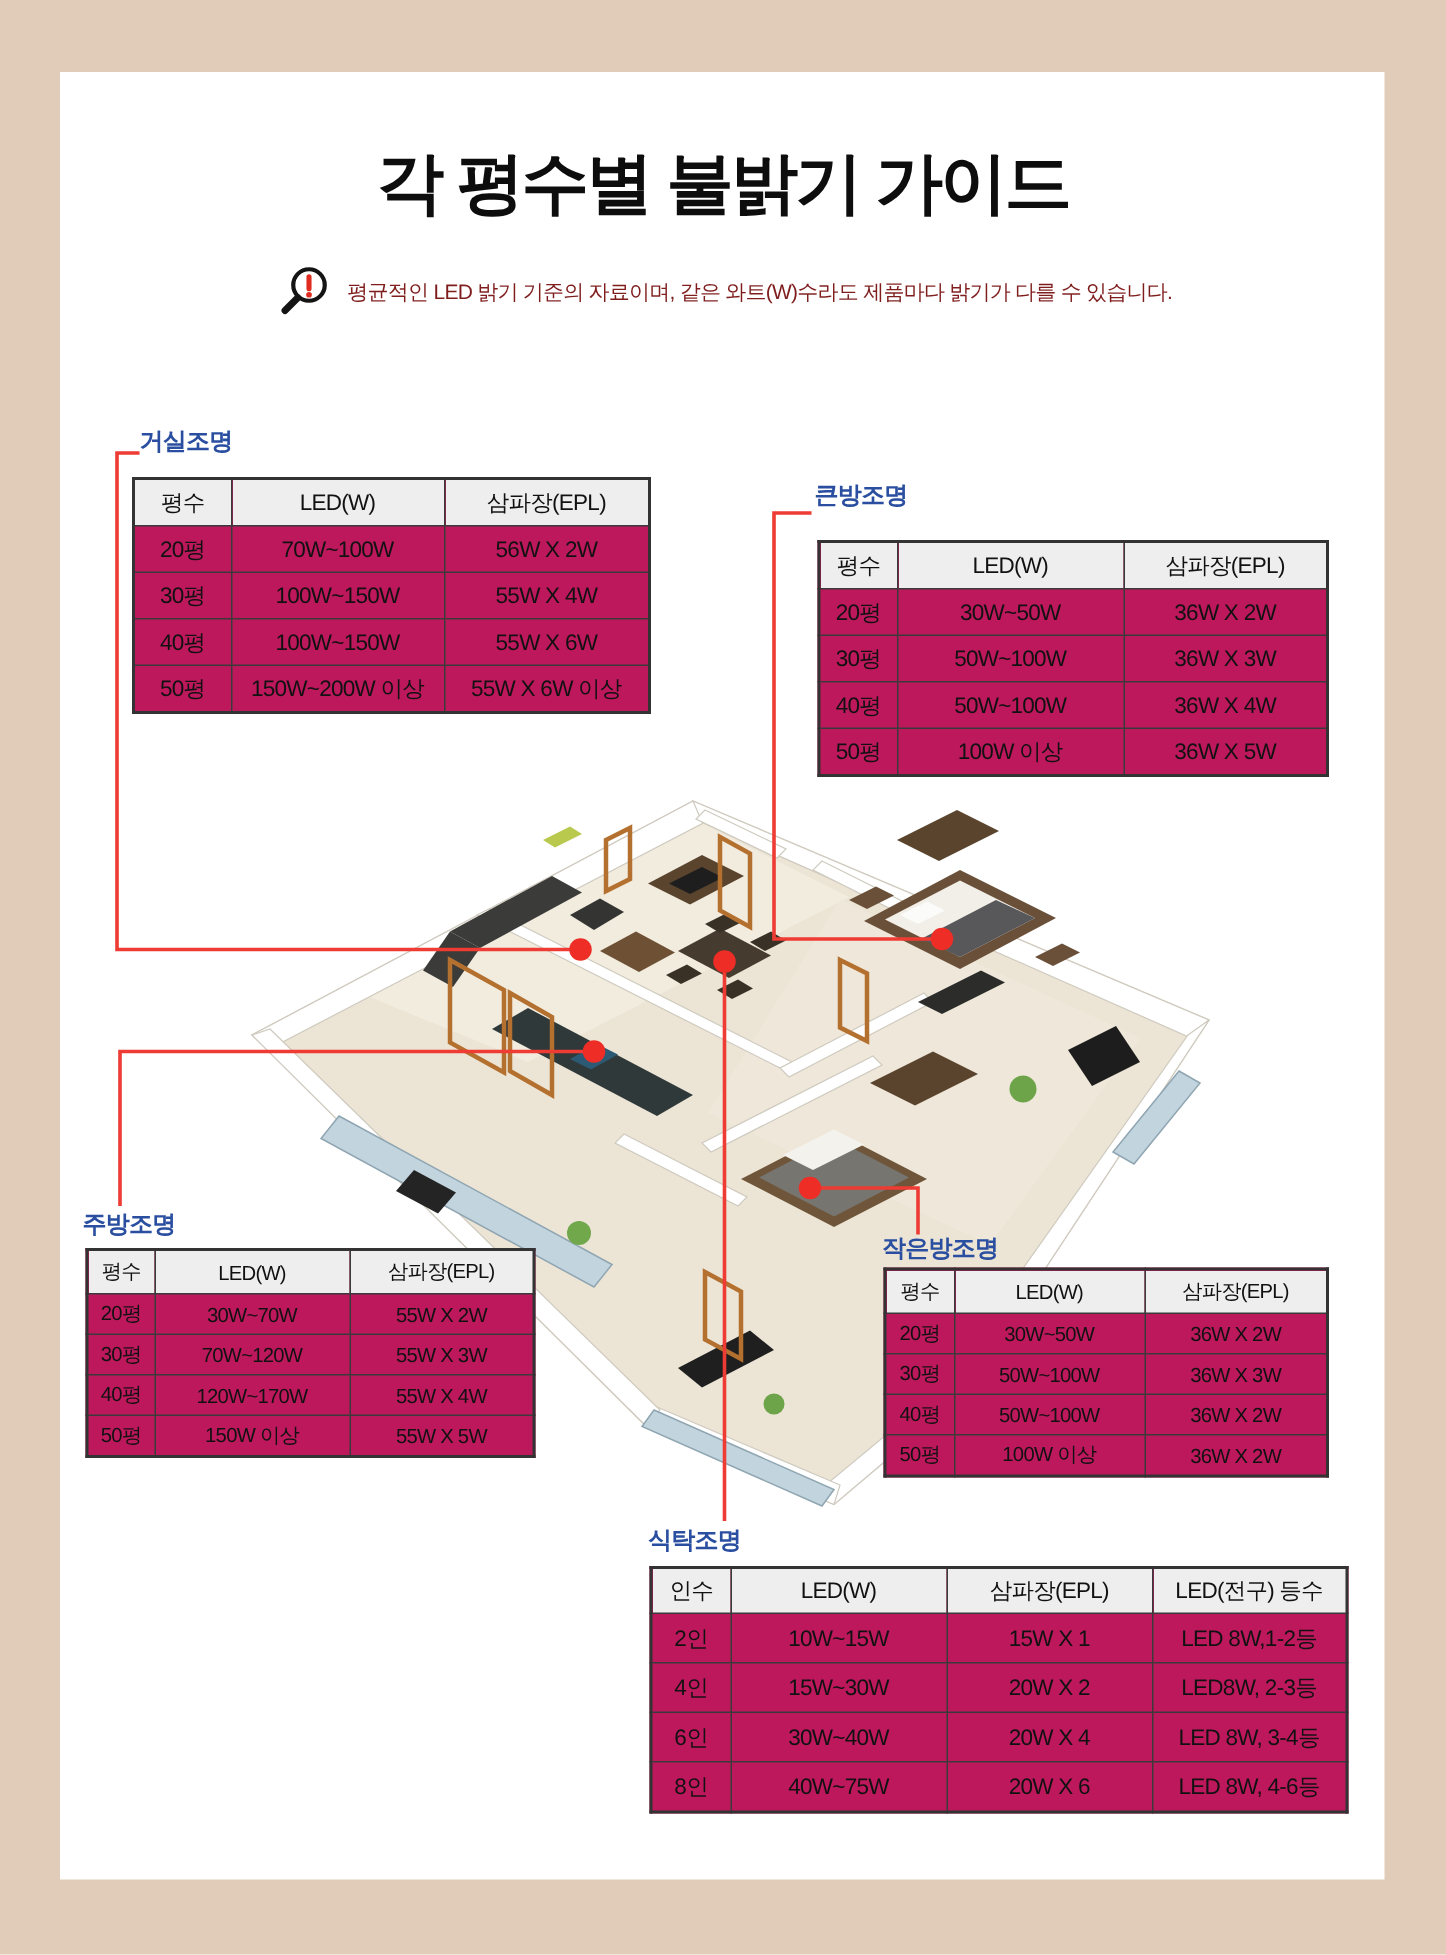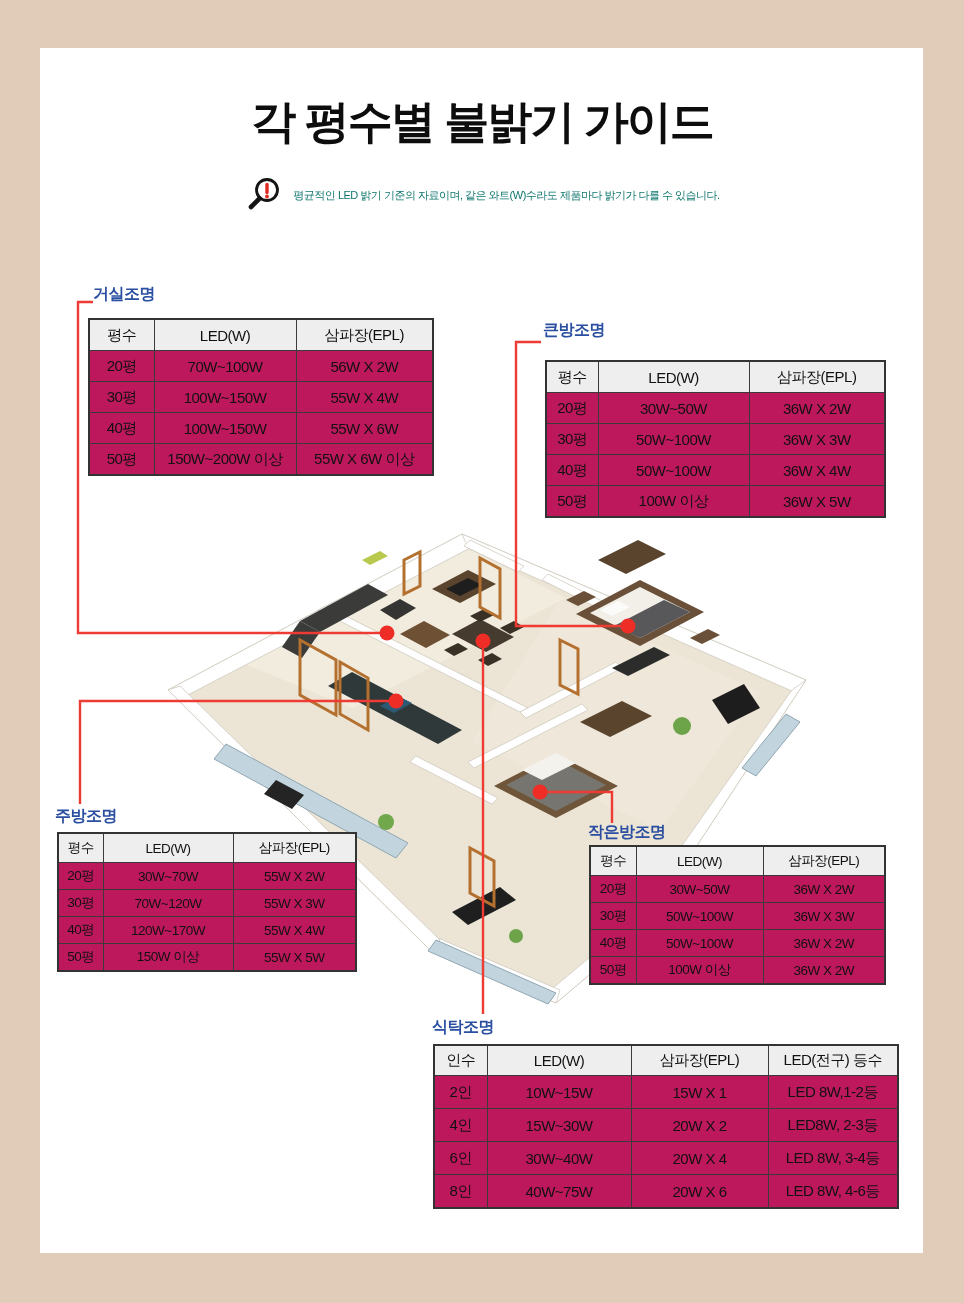--- a/index.html
+++ b/index.html
@@ -13,21 +13,21 @@
     background:#ffffff;
   }
   .page-title{
     position:absolute;left:0;top:92px;width:964px;text-align:center;
     font-size:45px;font-weight:bold;color:#0d0d0d;letter-spacing:-2px;margin:0;
   }
   .notice{
     position:absolute;left:0;top:175px;width:964px;
     display:flex;align-items:center;justify-content:center;gap:9px;
   }
-  .notice-text{font-size:11px;color:#0f766e;letter-spacing:-0.5px;}
+  .notice-text{font-size:14px;color:#7f1d1d;letter-spacing:-0.5px;}
   .sec-label{
     position:absolute;font-size:16px;font-weight:bold;color:#2b4fa0;
     letter-spacing:-0.5px;white-space:nowrap;z-index:4;
   }
   .infotable{
     position:absolute;border-collapse:collapse;table-layout:fixed;
     background:#be185d;border:2px solid #333;z-index:4;
   }
   .infotable th,.infotable td{
     border:1px solid #3a3a3a;text-align:center;vertical-align:middle;

